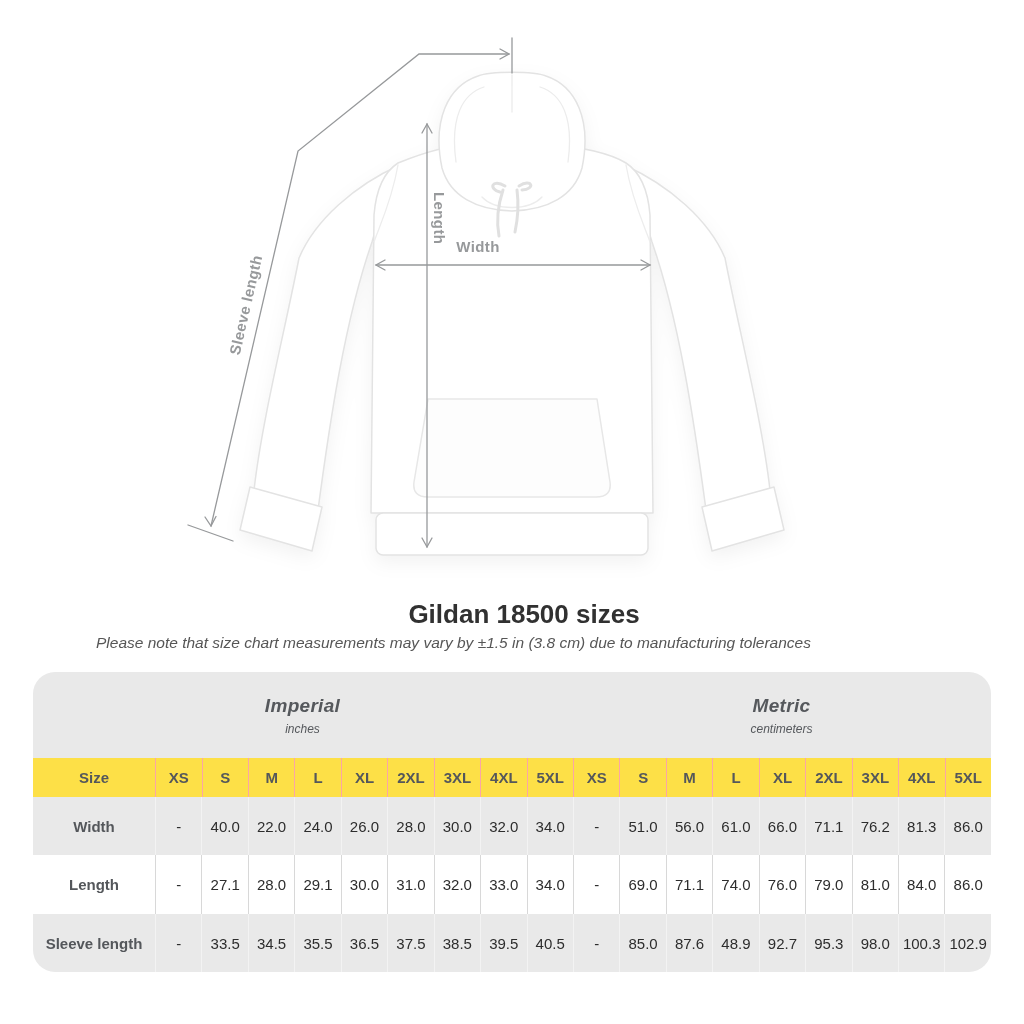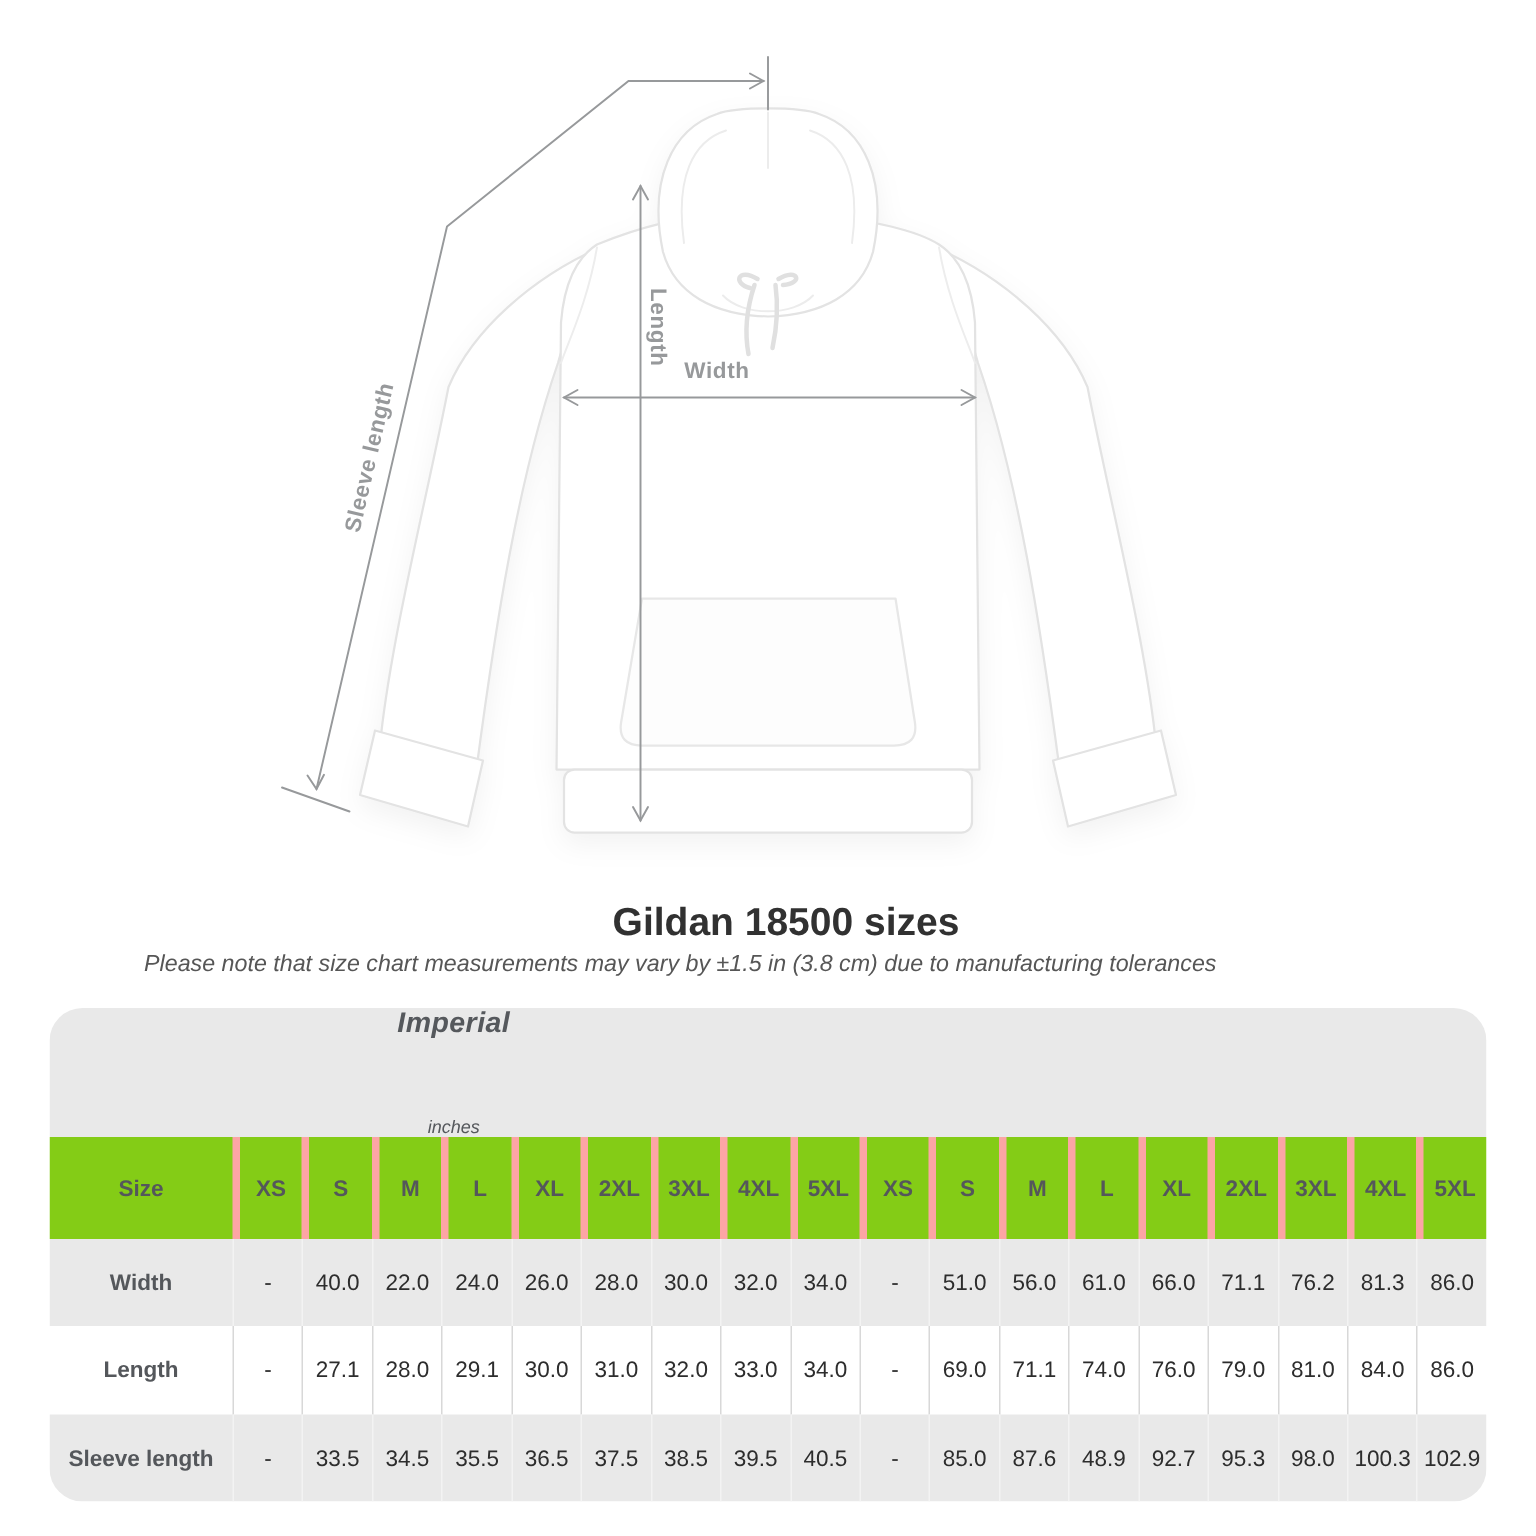--- a/index.html
+++ b/index.html
@@ -12,32 +12,32 @@
 
   
   .title{position:absolute;left:0;top:599px;width:1024px;text-align:center;
          font-size:26px;font-weight:bold;color:#313131;padding-left:12px;}
   .subtitle{position:absolute;left:0;top:634px;width:907px;text-align:center;
             font-size:15.5px;font-style:italic;color:#565656;}
 
   
   .table{position:absolute;left:33px;top:672px;width:958px;border-radius:22px;overflow:hidden;}
   .units-band{display:flex;height:86px;background:#e9e9e9;}
-  .unit-cell{display:flex;flex-direction:column;align-items:center;justify-content:space-between;gap:5px;}
+  .unit-cell{display:flex;flex-direction:column;align-items:center;justify-content:center;gap:5px;}
   .unit-cell.imperial{width:539px;}
   .unit-cell.metric{flex:1;}
   .unit-name{font-size:19px;font-weight:bold;font-style:italic;color:#55585c;letter-spacing:.3px;}
   .unit-sub{font-size:12px;font-style:italic;color:#55585c;}
   .trow{display:flex;}
-  .trow.head{height:68px;background:#84cc16;}
+  .trow.head{height:39px;background:#fde047;justify-content:center;}
   .trow.r-gray{height:58px;background:#e9e9e9;}
   .trow.r-white{height:59px;background:#ffffff;}
   .cell{display:flex;align-items:center;justify-content:center;font-size:15px;}
   .cell.lab{width:122px;font-weight:bold;color:#54575b;}
-  .cell.hd{flex:1 1 0;font-weight:bold;color:#54575b;border-left:5px solid #fca5a5;}
+  .cell.hd{flex:1 1 0;font-weight:bold;color:#54575b;border-left:1px solid #fca5a5;}
   .cell.val{flex:1 1 0;color:#2d2d2d;border-left:1px solid #d8d8d8;}
   .trow.r-gray .cell.hd,.trow.r-gray .cell.val{border-left-color:#f3f3f3;}
 </style>
 </head>
 <body>
 
 <div class="stage">
 
   <svg class="figure" viewBox="0 0 1024 580">
 
@@ -95,20 +95,24 @@
   </svg>
 
   <div class="title">Gildan 18500 sizes</div>
   <div class="subtitle">Please note that size chart measurements may vary by ±1.5 in (3.8 cm) due to manufacturing tolerances</div>
 
   <div class="table">
     <div class="units-band">
       <div class="unit-cell imperial">
         <div class="unit-name">Imperial</div>
         <div class="unit-sub">inches</div>
+      </div>
+      <div class="unit-cell metric">
+        <div class="unit-name">Metric</div>
+        <div class="unit-sub">centimeters</div>
       </div>
     </div>
     <div class="trow head">
         <div class="cell lab">Size</div>
         <div class="cell hd">XS</div>
         <div class="cell hd">S</div>
         <div class="cell hd">M</div>
         <div class="cell hd">L</div>
         <div class="cell hd">XL</div>
         <div class="cell hd">2XL</div>

